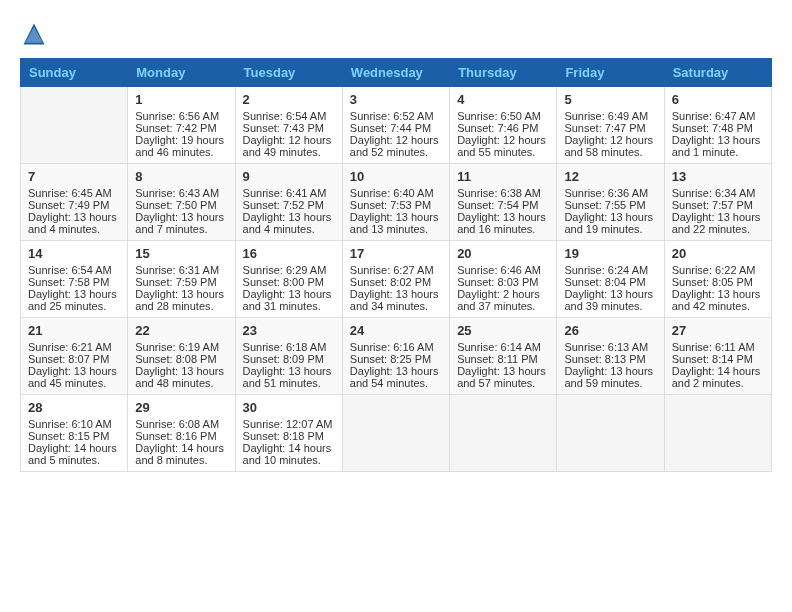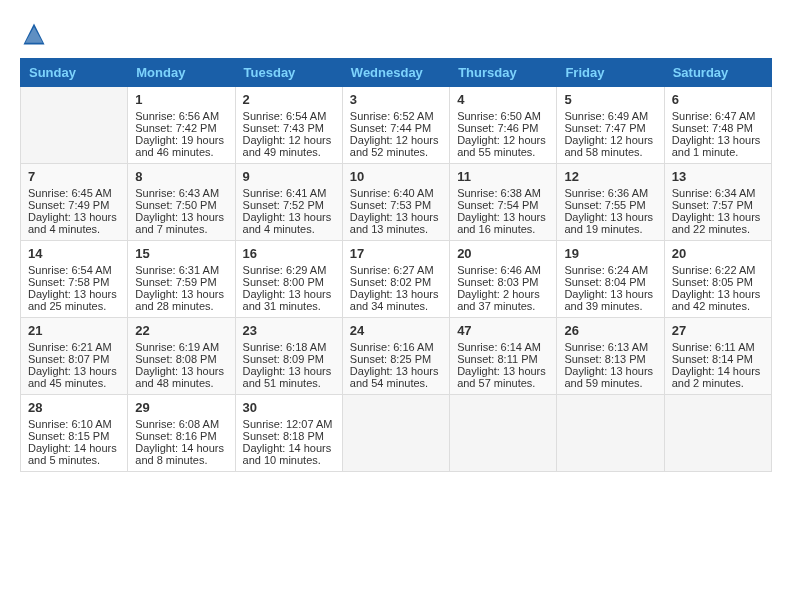--- a/index.html
+++ b/index.html
@@ -146,21 +146,21 @@
         <td><span class="day-num">17</span><span>Sunrise: 6:27 AM</span><br><span>Sunset: 8:02 PM</span><br><span>Daylight: 13 hours and 34 minutes.</span></td>
         <td><span class="day-num">20</span><span>Sunrise: 6:46 AM</span><br><span>Sunset: 8:03 PM</span><br><span>Daylight: 2 hours and 37 minutes.</span></td>
         <td><span class="day-num">19</span><span>Sunrise: 6:24 AM</span><br><span>Sunset: 8:04 PM</span><br><span>Daylight: 13 hours and 39 minutes.</span></td>
         <td><span class="day-num">20</span><span>Sunrise: 6:22 AM</span><br><span>Sunset: 8:05 PM</span><br><span>Daylight: 13 hours and 42 minutes.</span></td>
       </tr>
       <tr>
         <td><span class="day-num">21</span><span>Sunrise: 6:21 AM</span><br><span>Sunset: 8:07 PM</span><br><span>Daylight: 13 hours and 45 minutes.</span></td>
         <td><span class="day-num">22</span><span>Sunrise: 6:19 AM</span><br><span>Sunset: 8:08 PM</span><br><span>Daylight: 13 hours and 48 minutes.</span></td>
         <td><span class="day-num">23</span><span>Sunrise: 6:18 AM</span><br><span>Sunset: 8:09 PM</span><br><span>Daylight: 13 hours and 51 minutes.</span></td>
         <td><span class="day-num">24</span><span>Sunrise: 6:16 AM</span><br><span>Sunset: 8:25 PM</span><br><span>Daylight: 13 hours and 54 minutes.</span></td>
-        <td><span class="day-num">47</span><span>Sunrise: 6:14 AM</span><br><span>Sunset: 8:11 PM</span><br><span>Daylight: 13 hours and 57 minutes.</span></td>
+        <td><span class="day-num">25</span><span>Sunrise: 6:14 AM</span><br><span>Sunset: 8:11 PM</span><br><span>Daylight: 13 hours and 57 minutes.</span></td>
         <td><span class="day-num">26</span><span>Sunrise: 6:13 AM</span><br><span>Sunset: 8:13 PM</span><br><span>Daylight: 13 hours and 59 minutes.</span></td>
         <td><span class="day-num">27</span><span>Sunrise: 6:11 AM</span><br><span>Sunset: 8:14 PM</span><br><span>Daylight: 14 hours and 2 minutes.</span></td>
       </tr>
       <tr>
         <td><span class="day-num">28</span><span>Sunrise: 6:10 AM</span><br><span>Sunset: 8:15 PM</span><br><span>Daylight: 14 hours and 5 minutes.</span></td>
         <td><span class="day-num">29</span><span>Sunrise: 6:08 AM</span><br><span>Sunset: 8:16 PM</span><br><span>Daylight: 14 hours and 8 minutes.</span></td>
         <td><span class="day-num">30</span><span>Sunrise: 12:07 AM</span><br><span>Sunset: 8:18 PM</span><br><span>Daylight: 14 hours and 10 minutes.</span></td>
         <td class="empty-cell"></td>
         <td class="empty-cell"></td>
         <td class="empty-cell"></td>

